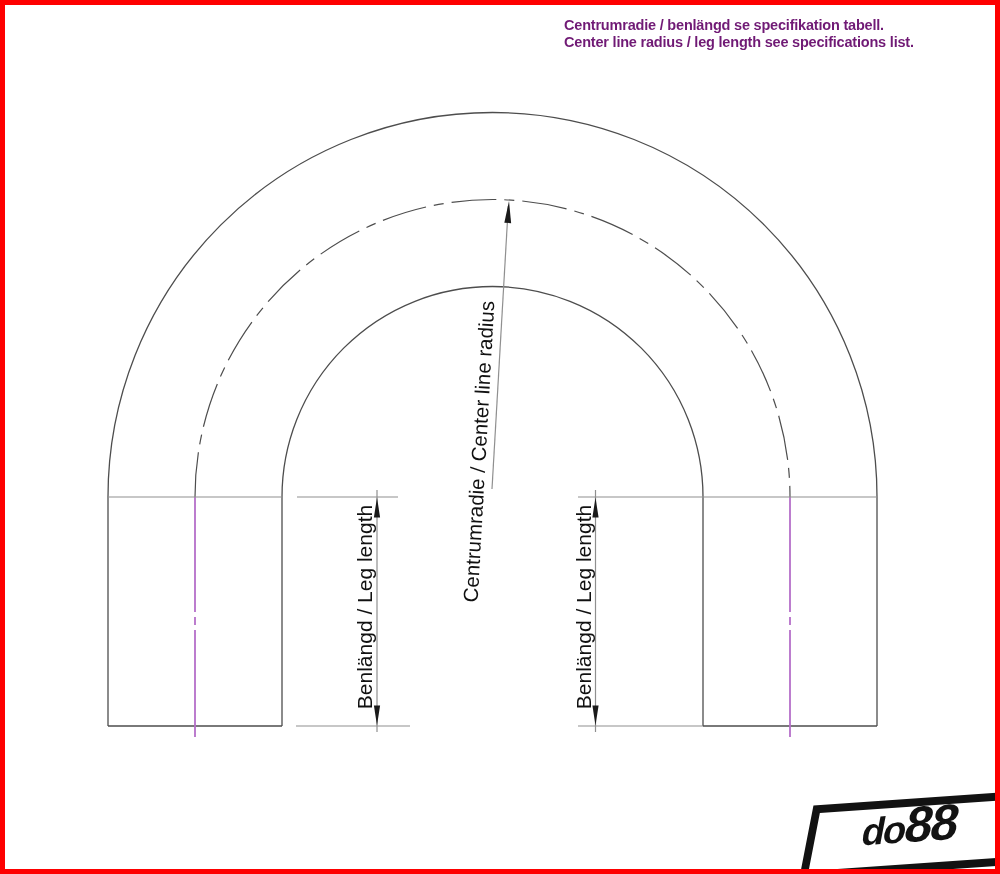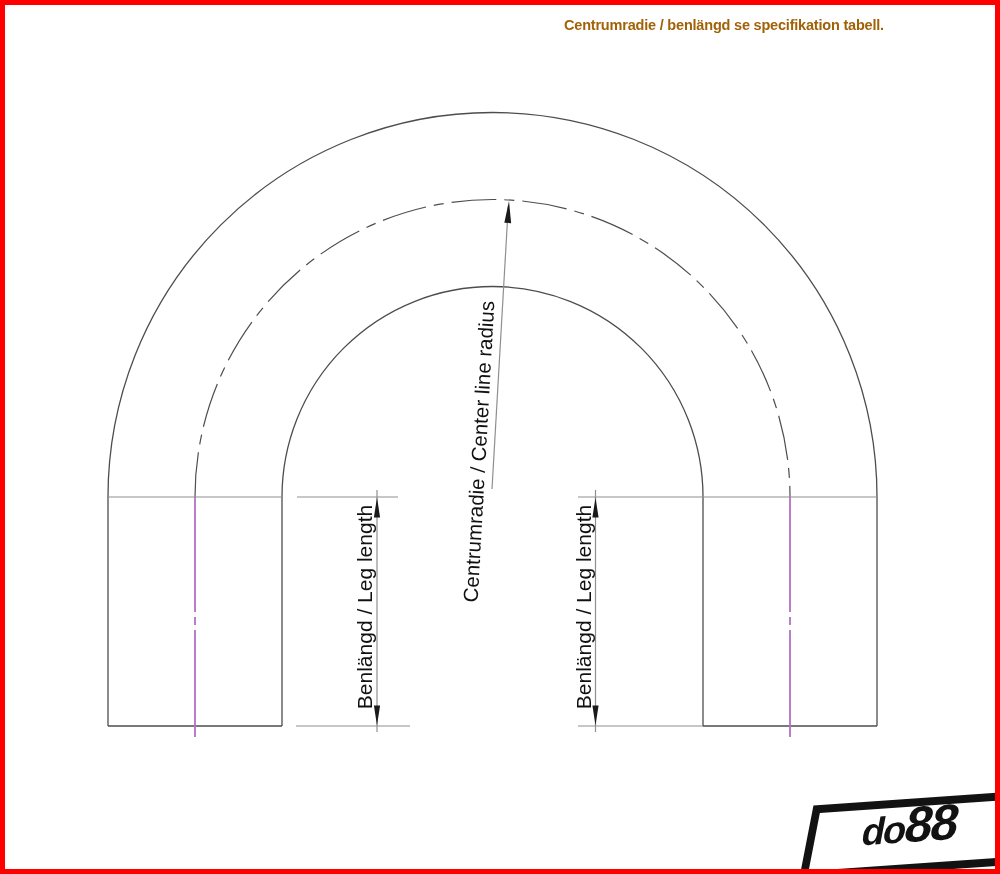--- a/index.html
+++ b/index.html
@@ -14,21 +14,21 @@
   .frame{
     position:absolute;inset:0;
     border:5px solid #fe0000;
     z-index:30;
     pointer-events:none;
   }
   
   .note{
     position:absolute;
     left:564px;top:17px;
-    color:#a16207;
+    color:#701a75;
     font-weight:bold;
     font-size:14.5px;
     line-height:17px;
     letter-spacing:-0.2px;
     white-space:nowrap;
     z-index:5;
   }
   svg.drawing{position:absolute;left:0;top:0;z-index:1;}
   svg.drawing text{
     font-family:"Liberation Sans",sans-serif;
@@ -62,20 +62,21 @@
   .logo .t-small{font-size:38px;}
   .logo .t-big{font-size:50px;}
 </style>
 </head>
 <body>
 
 <div id="stage">
 
   <div class="note">
     <div>Centrumradie / benlängd se specifikation tabell.</div>
+    <div>Center line radius / leg length see specifications list.</div>
   </div>
 
   <svg class="drawing" width="1000" height="874" viewBox="0 0 1000 874">
 
     <g fill="none" stroke="#4d4d4d" stroke-width="1.3">
       <path d="M 108 497 A 384.5 384.5 0 0 1 877 497"></path>
       <path d="M 282 497 A 210.5 210.5 0 0 1 703 497"></path>
 
       <line x1="108" y1="497" x2="108" y2="726"></line>
       <line x1="282" y1="497" x2="282" y2="726"></line>

